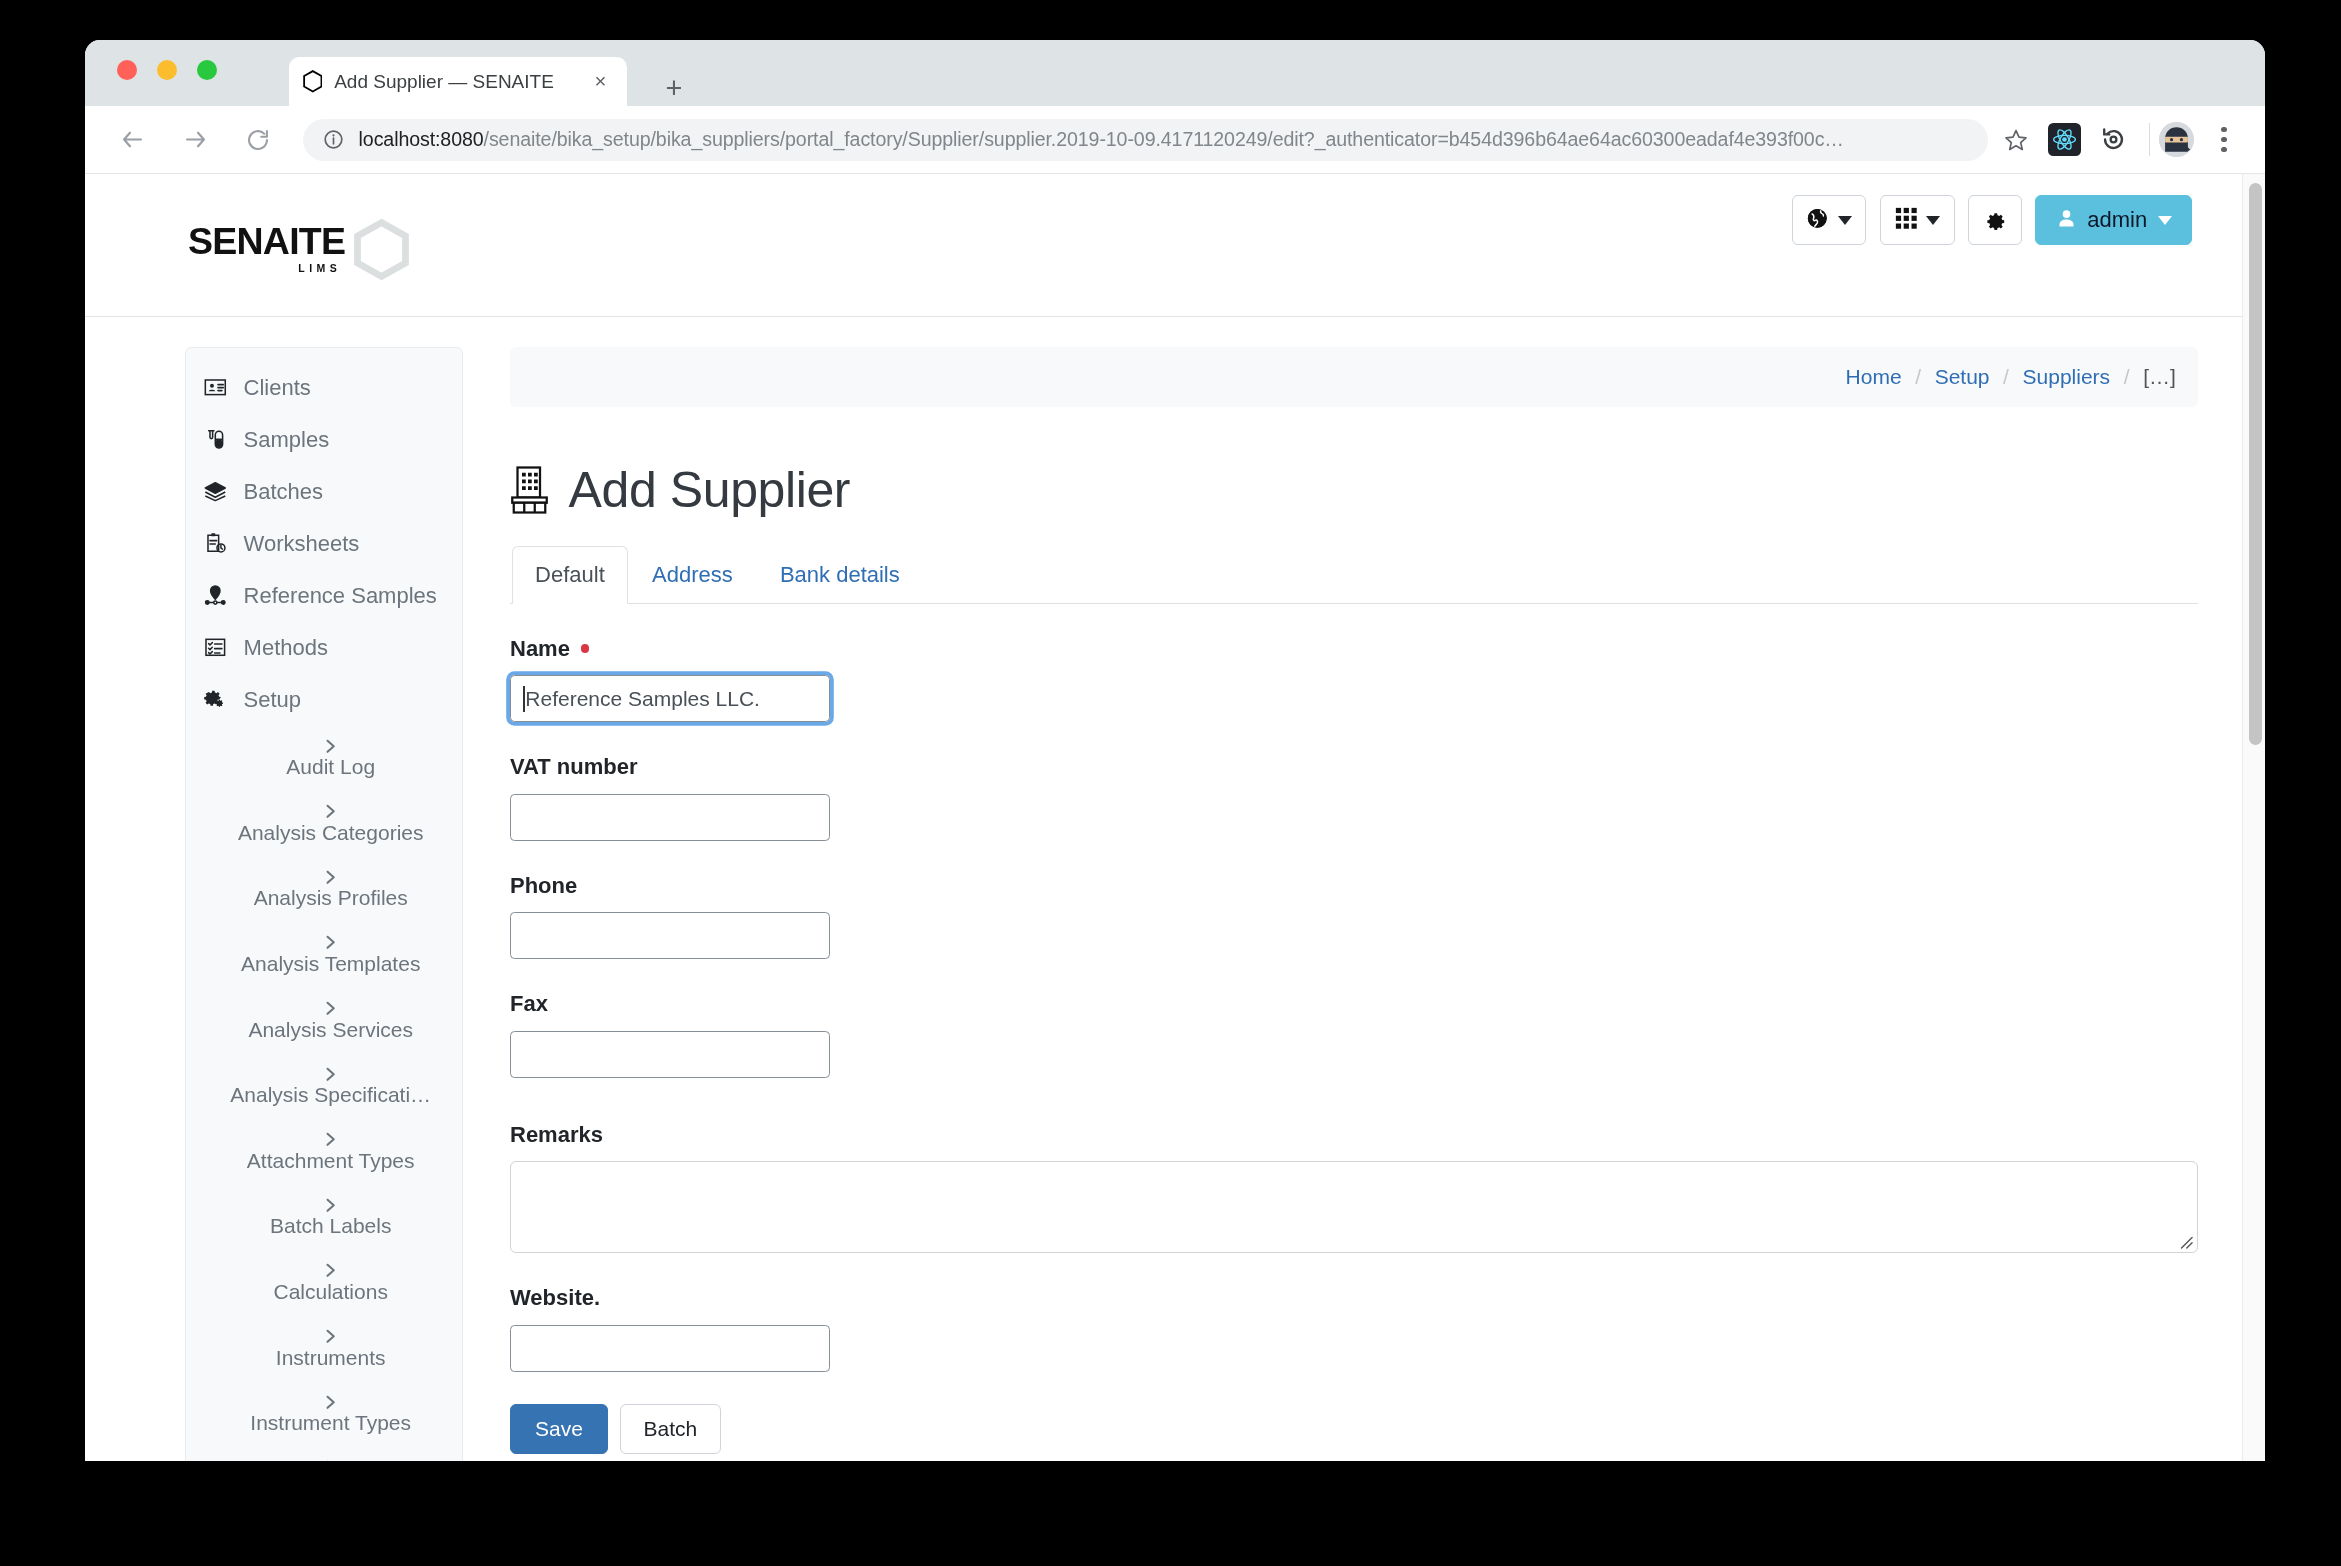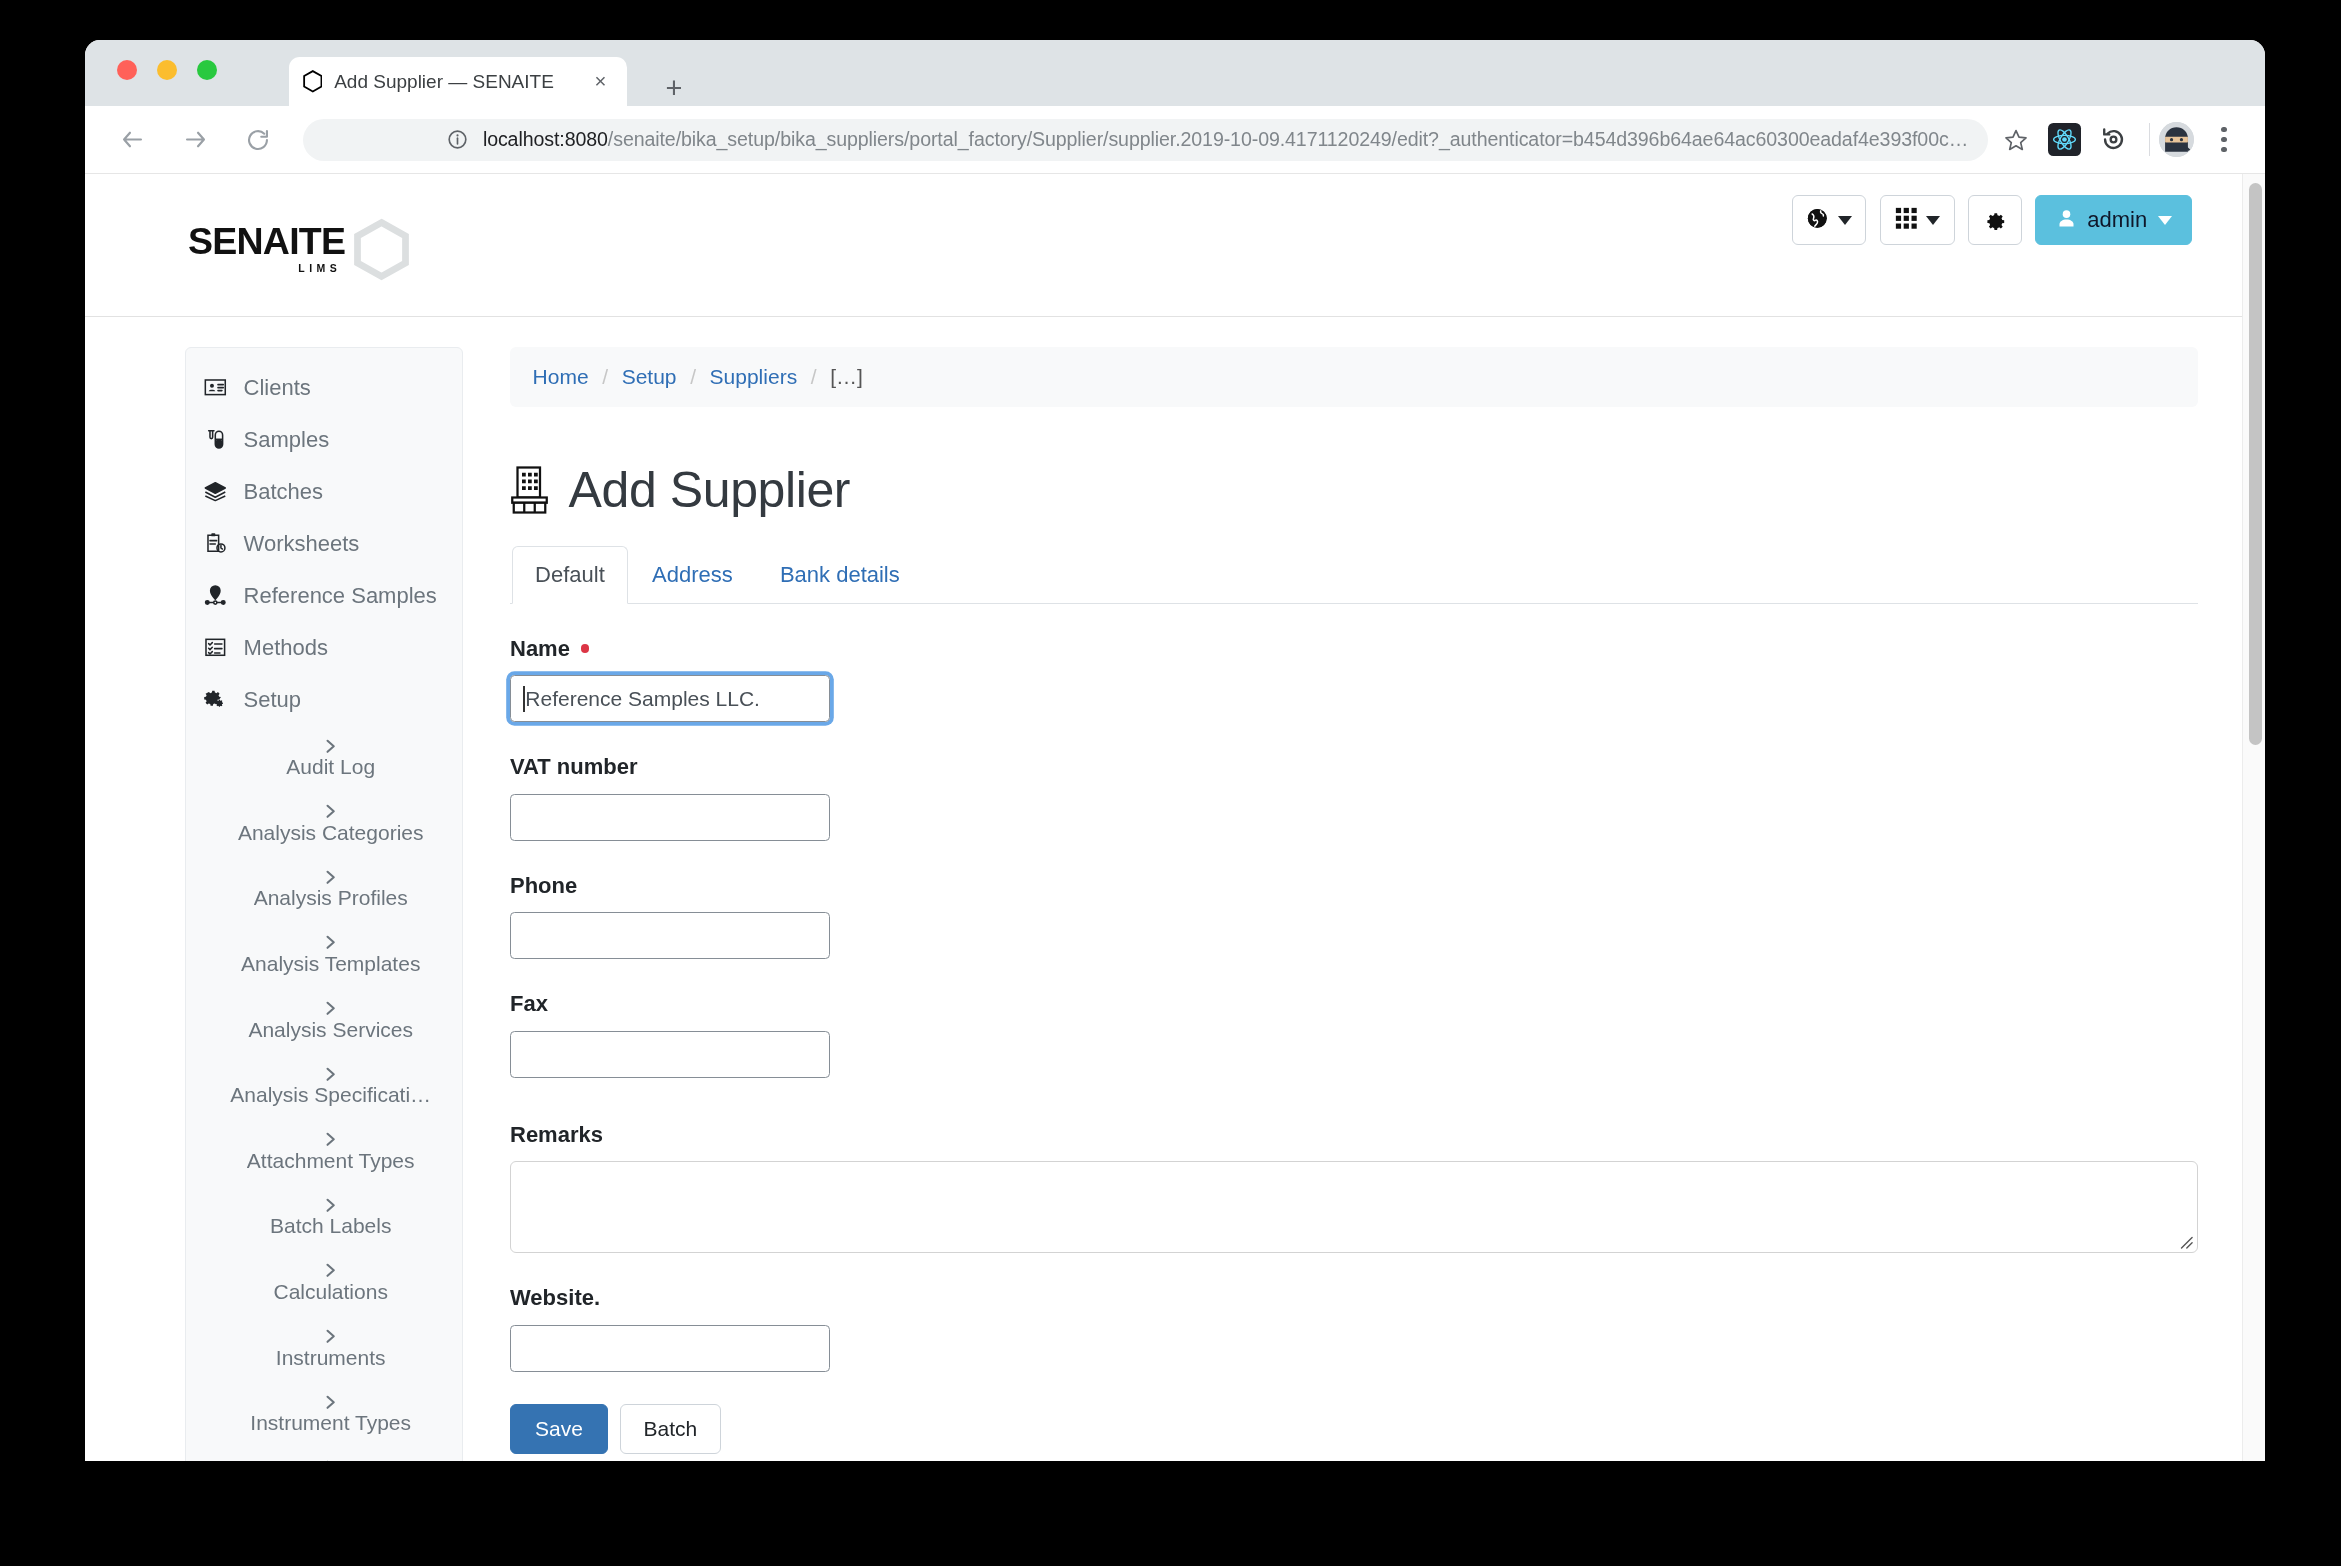--- a/index.html
+++ b/index.html
@@ -82,21 +82,20 @@
   }
   #omnibox {
     flex: 1 1 auto;
     height: 42px;
     background: #f1f3f4;
     border-radius: 21px;
     display: flex; align-items: center;
     padding: 0 19.6px;
     margin-left: 3px; margin-right: 4.5px;
     overflow: hidden;
-    justify-content: flex-end;
   }
   #info-icon { width: 21px; height: 21px; flex: 0 0 21px; margin-right: 15px; color: #5f6368; }
   #url-text {
     font-size: 19.6px;
     color: #80868b;
     white-space: nowrap; overflow: hidden;
     letter-spacing: -0.1px;
   }
   #url-text .url-host { color: #202124; font-weight: 500; }
   #bookmark-star {
@@ -242,20 +241,21 @@
     margin: 30px 0 0 47px;
     padding-right: 44px;
   }
   #breadcrumb {
     background: #f8f9fa;
     border-radius: 6px;
     padding: 18px 22.6px;
     display: flex; align-items: center;
     gap: 13.6px;
     font-size: 21px;
+    justify-content: flex-end;
   }
   #breadcrumb a { color: #2f6eb5; text-decoration: none; }
   #breadcrumb .crumb-sep { color: #c7c7c7; }
   #breadcrumb .crumb-ellipsis { color: #555; }
 
   #page-title-row {
     display: flex; align-items: center;
     gap: 16.6px;
     margin: 54px 0 0 0;
   }

